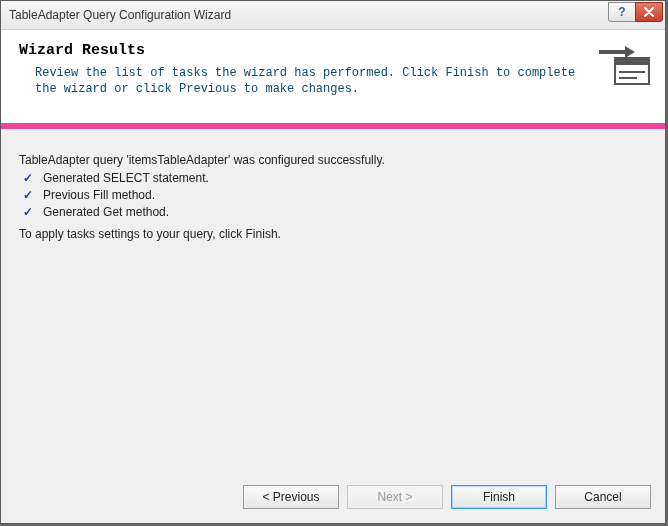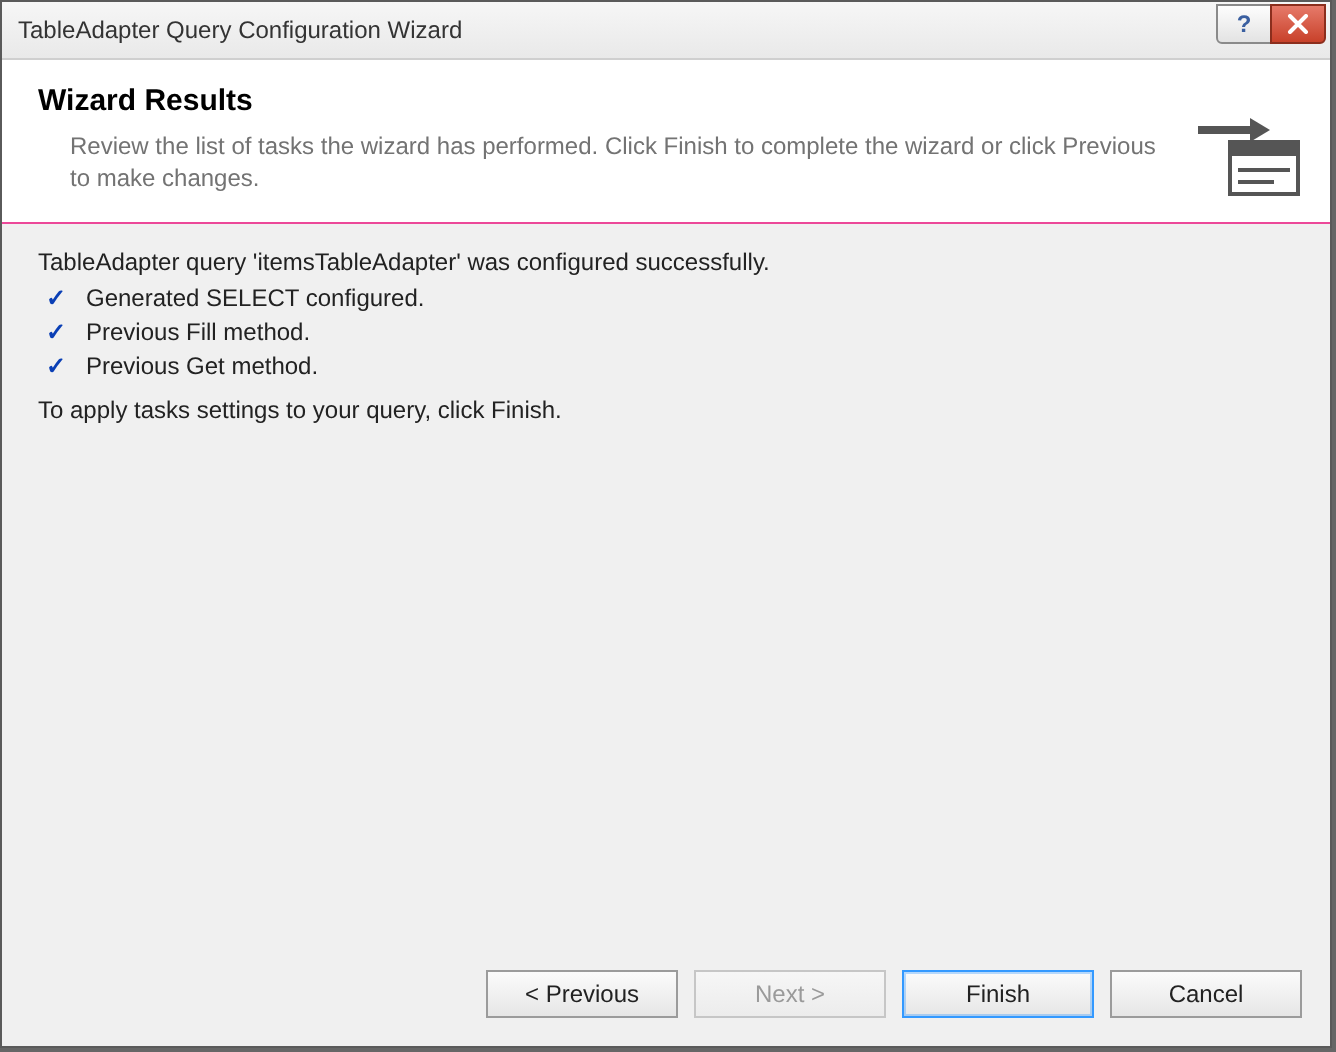--- a/index.html
+++ b/index.html
@@ -63,47 +63,48 @@
     border-bottom-right-radius: 3px;
     margin-right: 2px;
   }
   .titlebar .btn.close svg { display:block; }
 
   
   .header {
     background: #ffffff;
     padding: 10px 14px 10px 18px;
     display: flex;
-    align-items: flex-end;
-    border-bottom: 1px solid #ec4899;
+    align-items: flex-start;
+    border-bottom: 6px solid #ec4899;
+    font-family: Liberation Mono, monospace;
   }
   .header .text { flex: 1; padding-right: 10px; }
   .header h1 {
     margin: 2px 0 6px 0;
     font-size: 15px;
     font-weight: bold;
     color: #000;
   }
   .header p {
-    margin: 0 0 4px 16px;
-    color: #737373;
+    margin: 0 0 16px 16px;
+    color: #0c4a6e;
     line-height: 1.35;
   }
   .header .icon {
     width: 52px;
     height: 46px;
     flex: 0 0 auto;
     margin-top: 2px;
   }
 
   
   .body {
     flex: 1;
     background: #f0f0f0;
-    padding: 8px 18px;
+    padding: 20px 18px;
     color: #222;
   }
   .body p { margin: 4px 0; }
   .details-list {
     list-style: none;
     padding: 0;
     margin: 4px 0 8px 0;
   }
   .details-list li {
     display: flex;
@@ -188,29 +189,29 @@
         <line x1="20" y1="36" x2="38" y2="36" stroke="#555" stroke-width="2"></line>
       </svg>
     </div>
   </div>
 
   <div class="body">
     <p>TableAdapter query 'itemsTableAdapter' was configured successfully.</p>
     <ul class="details-list">
       <li>
         <span class="check">✓</span>
-        <span>Generated SELECT configured.</span>
+        <span>Generated SELECT statement.</span>
       </li>
       <li>
         <span class="check">✓</span>
         <span>Previous Fill method.</span>
       </li>
       <li>
         <span class="check">✓</span>
-        <span>Previous Get method.</span>
+        <span>Generated Get method.</span>
       </li>
     </ul>
     <p>To apply tasks settings to your query, click Finish.</p>
   </div>
 
   <div class="footer">
     <button>&lt; Previous</button>
     <button disabled="">Next &gt;</button>
     <button class="default">Finish</button>
     <button>Cancel</button>

